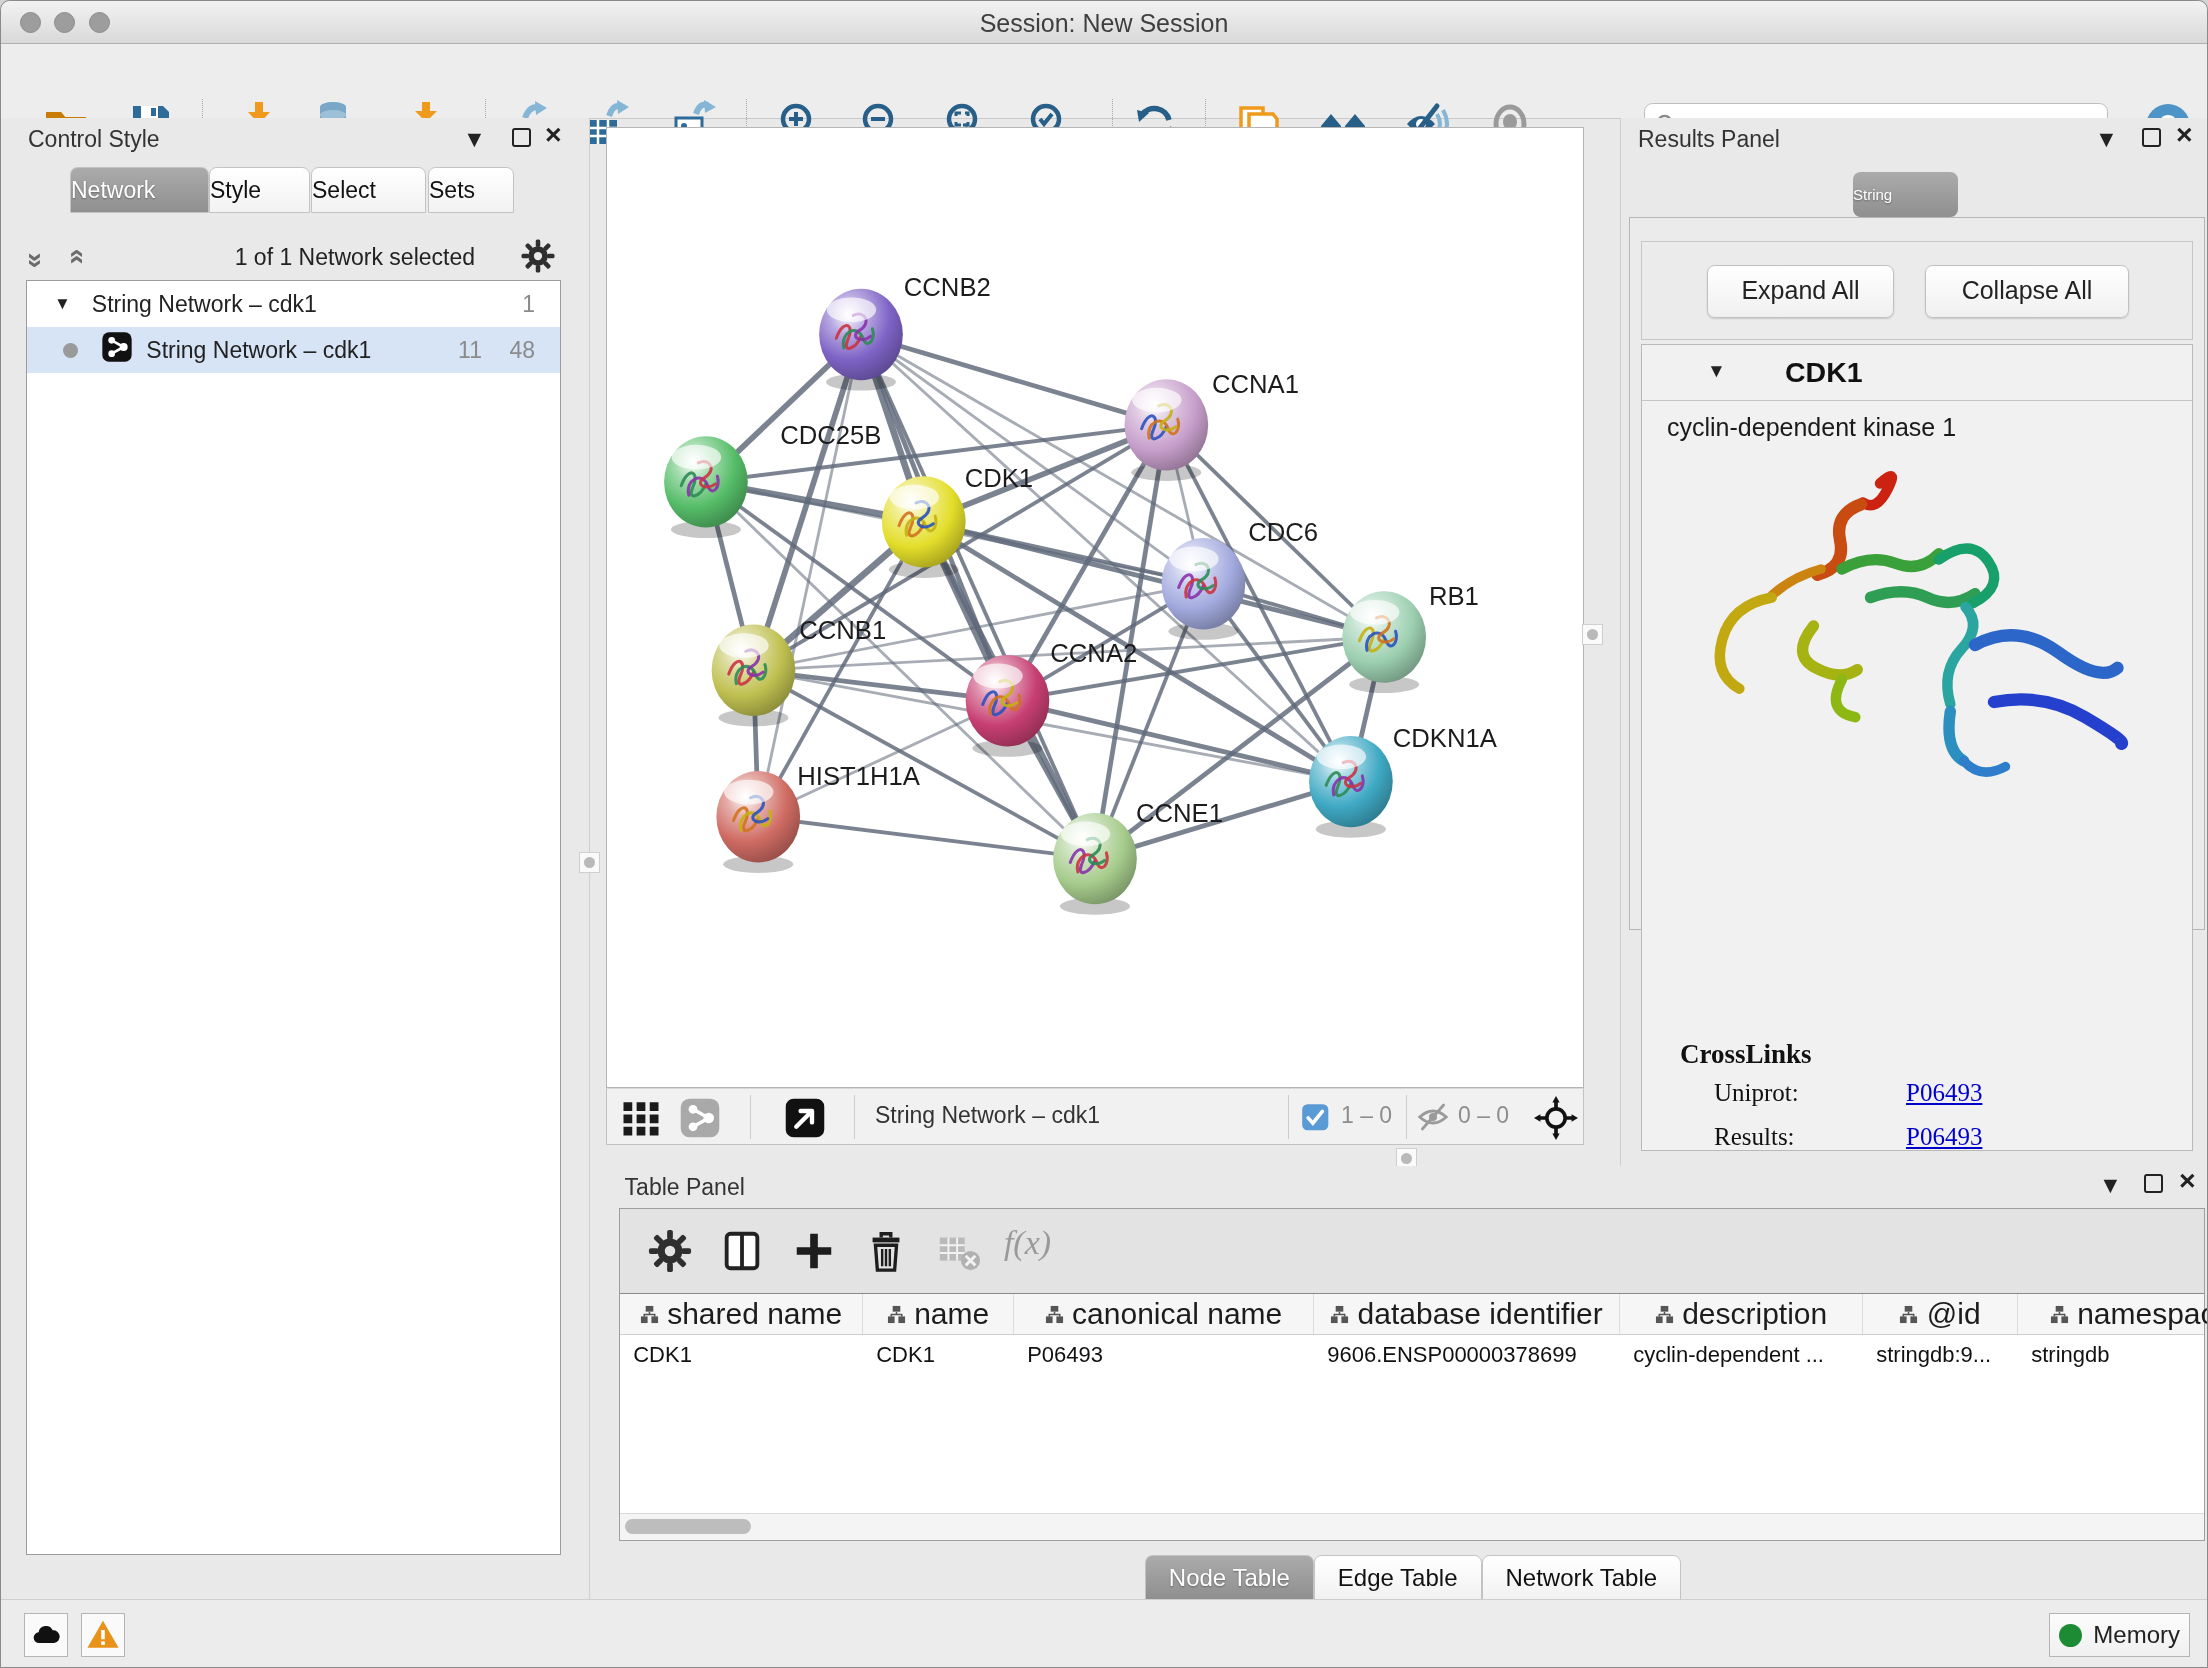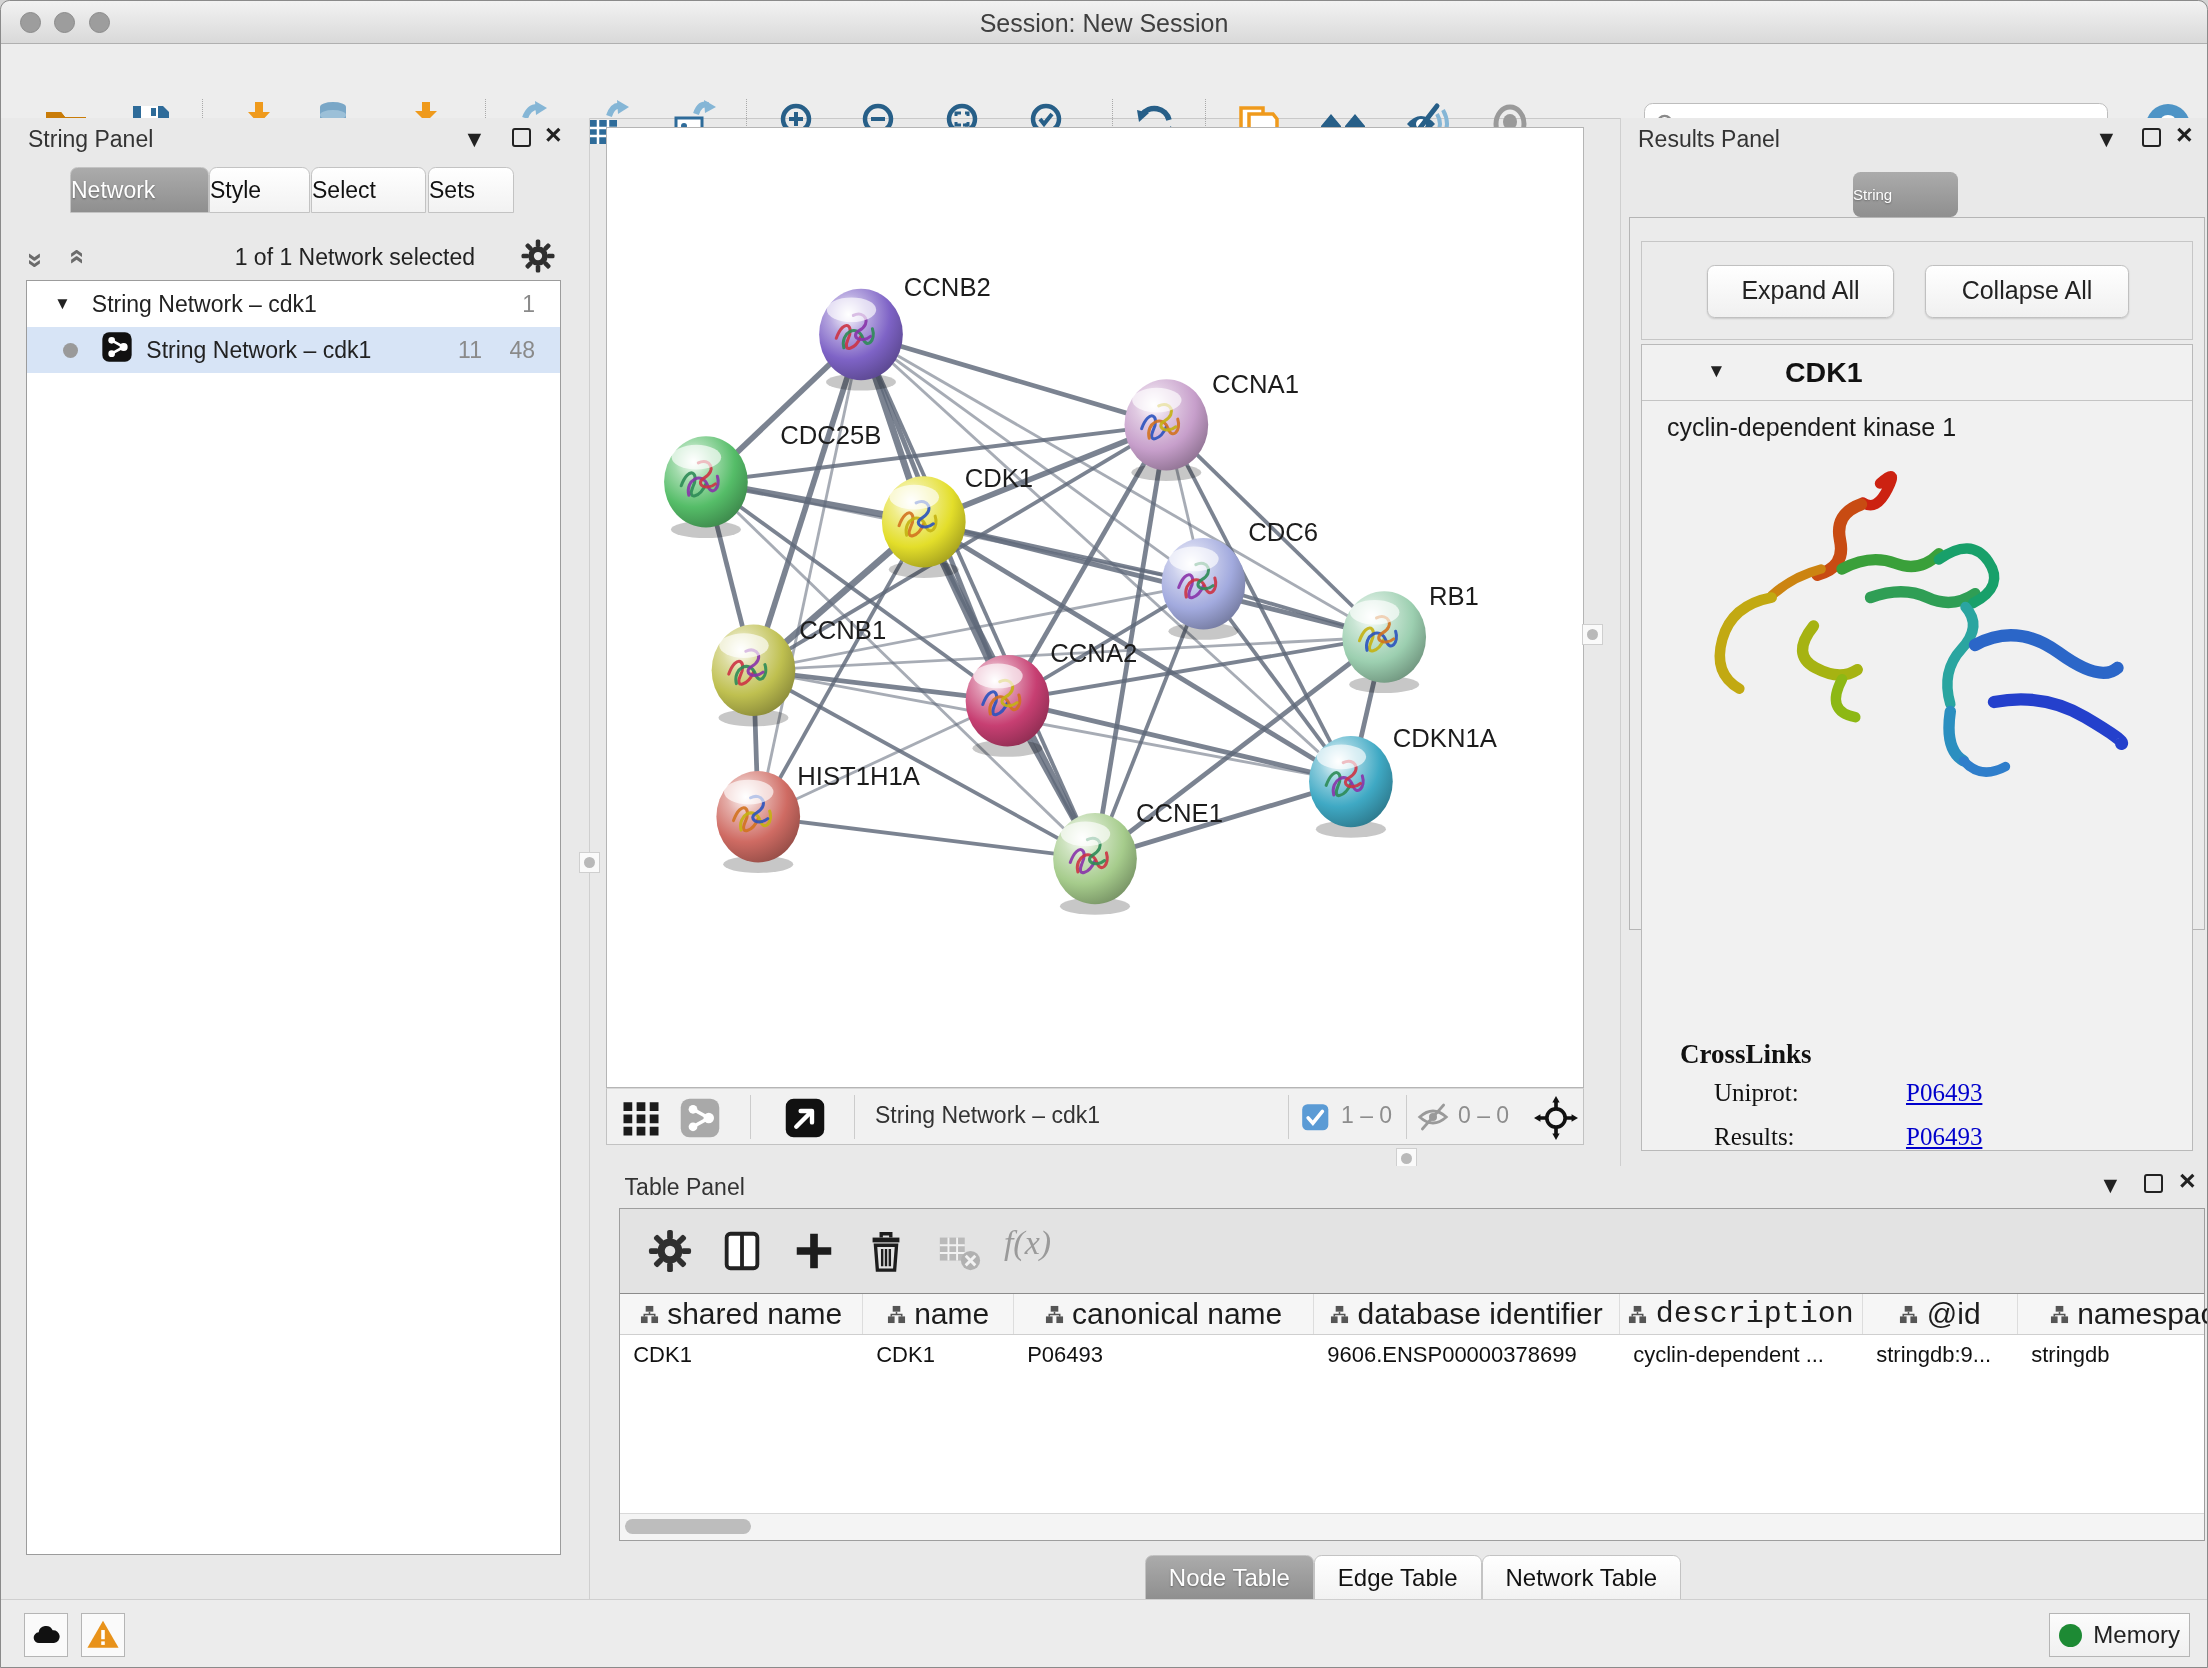--- a/index.html
+++ b/index.html
@@ -231,21 +231,21 @@
     </div>
     <span class="tbtn" style="left:2143px;top:58px">
       <svg viewBox="0 0 48 48">
           <circle cx="24" cy="24" r="22" fill="#4e94c6"></circle>
           <text x="24" y="33" font-size="30" font-weight="bold" fill="#fff" text-anchor="middle" font-family="Liberation Sans,sans-serif">?</text>
         </svg></span>
   </div>
 
   <div class="control-panel">
     <div class="cp-header">
-      <span class="panel-title" style="position:absolute;left:27px;top:7.6px">String Panel</span>
+      <span class="panel-title" style="position:absolute;left:27px;top:7.6px">Control Style</span>
       <span class="win-ctl" style="position:absolute;left:462px;top:9.5px">▼</span>
       <span class="float-sq" style="position:absolute;left:511px;top:9.5px"></span>
       <span class="win-ctl close-x" style="position:absolute;left:544px;top:1.9px">×</span>
     </div>
     <div class="cp-tabs tabbar">
       <span class="tab active" style="left:69px;width:139px">Network</span>
       <span class="tab" style="left:208px;width:101px">Style</span>
       <span class="tab" style="left:310px;width:115px">Select</span>
       <span class="tab" style="left:427px;width:86px">Sets</span>
     </div>
@@ -719,21 +719,21 @@
           </div>
           <div class="tp-col" style="width: 306px;">
             <svg width="19" height="19" viewBox="0 0 20 20">
               <rect x="6" y="1" width="8" height="6" fill="#555"></rect>
               <rect x="1" y="12" width="7" height="7" fill="#555"></rect>
               <rect x="12" y="12" width="7" height="7" fill="#555"></rect>
               <path d="M10 7v3M4.5 12v-2h11v2" stroke="#555" stroke-width="1.6" fill="none"></path>
             </svg>
             <span>database identifier</span>
           </div>
-          <div class="tp-col" style="width: 243px; font-family: Liberation Mono, monospace;">
+          <div class="tp-col" style="width: 243px;">
             <svg width="19" height="19" viewBox="0 0 20 20">
               <rect x="6" y="1" width="8" height="6" fill="#555"></rect>
               <rect x="1" y="12" width="7" height="7" fill="#555"></rect>
               <rect x="12" y="12" width="7" height="7" fill="#555"></rect>
               <path d="M10 7v3M4.5 12v-2h11v2" stroke="#555" stroke-width="1.6" fill="none"></path>
             </svg>
             <span>description</span>
           </div>
           <div class="tp-col" style="width: 155px;">
             <svg width="19" height="19" viewBox="0 0 20 20">

